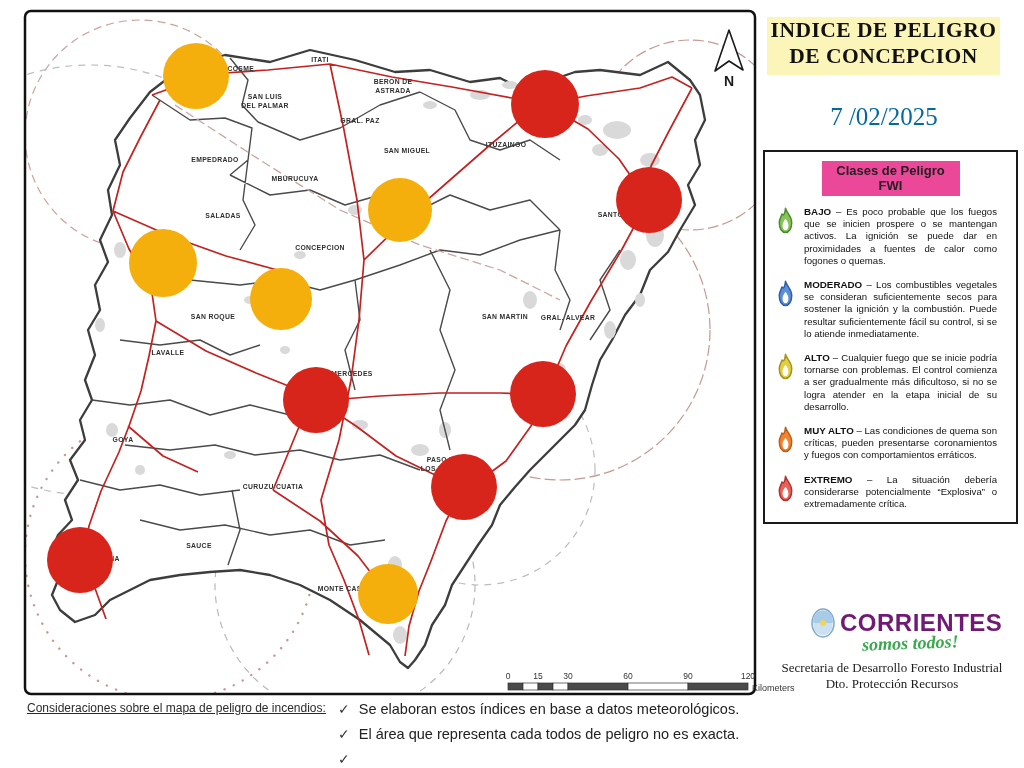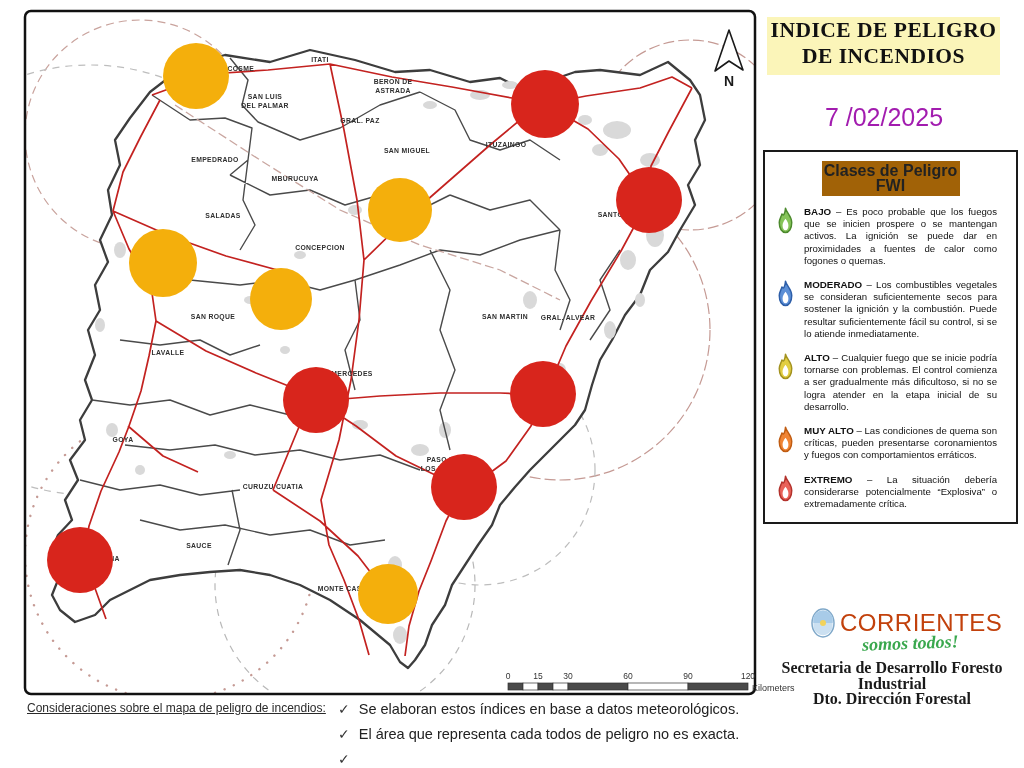--- a/index.html
+++ b/index.html
@@ -12,50 +12,50 @@
 
   
   .title-box{
     position:absolute;left:767px;top:17px;width:233px;height:58px;
     background:#FBF5B9;display:flex;flex-direction:column;justify-content:flex-start;
     text-align:center;font-family:"Liberation Serif",serif;font-weight:bold;
     font-size:21.5px;line-height:26px;color:#111;letter-spacing:.5px;
   }
   .date{
     position:absolute;left:770px;top:103px;width:228px;text-align:center;
-    font-size:25px;color:#a21caf;
+    font-size:25px;color:#0369a1;font-family:Liberation Serif, serif;
   }
   .legend-box{
     position:absolute;left:763px;top:150px;width:255px;height:374px;
     border:2px solid #1a1a1a;background:#fff;box-sizing:border-box;
   }
   .legend-header{
-    margin:9px auto 2px auto;width:138px;background:#a16207;text-align:center;
-    font-weight:bold;font-size:16px;line-height:15px;color:#222;padding:2px 0 3px 0;
+    margin:9px auto 2px auto;width:138px;background:#ec4899;text-align:center;
+    font-weight:bold;font-size:13px;line-height:15px;color:#222;padding:2px 0 3px 0;
   }
   .legend-items{padding:8px 19px 0 6px;display:flex;flex-direction:column;gap:12px;}
   .legend-item{display:flex;align-items:flex-start;}
   .legend-item .flame{flex:0 0 29px;margin:1px 4px 0 0;}
   .legend-item .txt{
     font-size:9.6px;line-height:12.2px;color:#111;text-align:justify;flex:1;
   }
   .legend-item .txt b{font-size:9.8px;}
 
   
   .logo-row{position:absolute;left:810px;top:608px;display:flex;align-items:center;}
   .logo-row .brand-name{
-    font-size:24px;font-weight:normal;color:#c2410c;letter-spacing:.5px;margin-left:4px;
+    font-size:24px;font-weight:bold;color:#701a75;letter-spacing:.5px;margin-left:4px;
   }
   .tagline{
     position:absolute;left:862px;top:633px;font-family:"Liberation Serif",serif;
     font-style:italic;font-weight:bold;font-size:18px;color:#3AA84E;transform:rotate(-2deg);
   }
   .org{
     position:absolute;left:766px;top:660px;width:252px;text-align:center;
-    font-family:"Liberation Serif",serif;font-weight:bold;font-size:16px;
+    font-family:"Liberation Serif",serif;font-weight:normal;font-size:13px;
     line-height:15.5px;color:#1a1a1a;
   }
 
   
   .footer-heading{
     position:absolute;left:27px;top:701px;font-size:12px;color:#2a2a2a;
     text-decoration:underline;
   }
   .footer-items{position:absolute;left:338px;top:701px;width:670px;}
   .footer-item{display:flex;align-items:flex-start;margin-bottom:9px;font-size:14.5px;color:#222;}
@@ -230,21 +230,21 @@
         <text x="628" y="679">60</text>
         <text x="688" y="679">90</text>
         <text x="748" y="679">120</text>
       </g>
     <text x="752" y="691" font-size="9" fill="#333" text-anchor="start">Kilometers</text>
   </g>
 </svg>
 
 <div class="title-box">
   <span>INDICE DE PELIGRO</span>
-  <span>DE INCENDIOS</span>
+  <span>DE CONCEPCION</span>
 </div>
 
 <div class="date">7 /02/2025</div>
 
 <div class="legend-box">
   <div class="legend-header">
     <div>Clases de Peligro</div>
     <div>FWI</div>
   </div>
   <div class="legend-items" id="legend-items">
@@ -316,21 +316,21 @@
     <ellipse cx="13" cy="15" rx="11" ry="14" fill="#fff" stroke="#7FA8C9" stroke-width="1.5"></ellipse>
     <path d="M3.2 10 A11 14 0 0 1 22.8 10 L22.8 15 L3.2 15 Z" fill="#A8CBE8"></path>
     <path d="M3.4 20 A11 14 0 0 0 22.6 20 L22.6 15 L3.4 15 Z" fill="#A8CBE8" opacity="0.6"></path>
     <circle cx="13" cy="15" r="3" fill="#F2D35C"></circle>
   </svg>
   <span class="brand-name">CORRIENTES</span>
 </div>
 <div class="tagline">somos todos!</div>
 <div class="org" id="org-block">
     <div>Secretaria de Desarrollo Foresto Industrial</div>
-    <div>Dto. Dirección Forestal</div>
+    <div>Dto. Protección Recursos</div>
   </div>
 
 <div class="footer-heading">Consideraciones sobre el mapa de peligro de incendios:</div>
 <div class="footer-items" id="footer-items">
     <div class="footer-item">
       <span class="chk">✓</span>
                  <span>Se elaboran estos índices en base a datos meteorológicos.</span>
     </div>
     <div class="footer-item">
       <span class="chk">✓</span>

